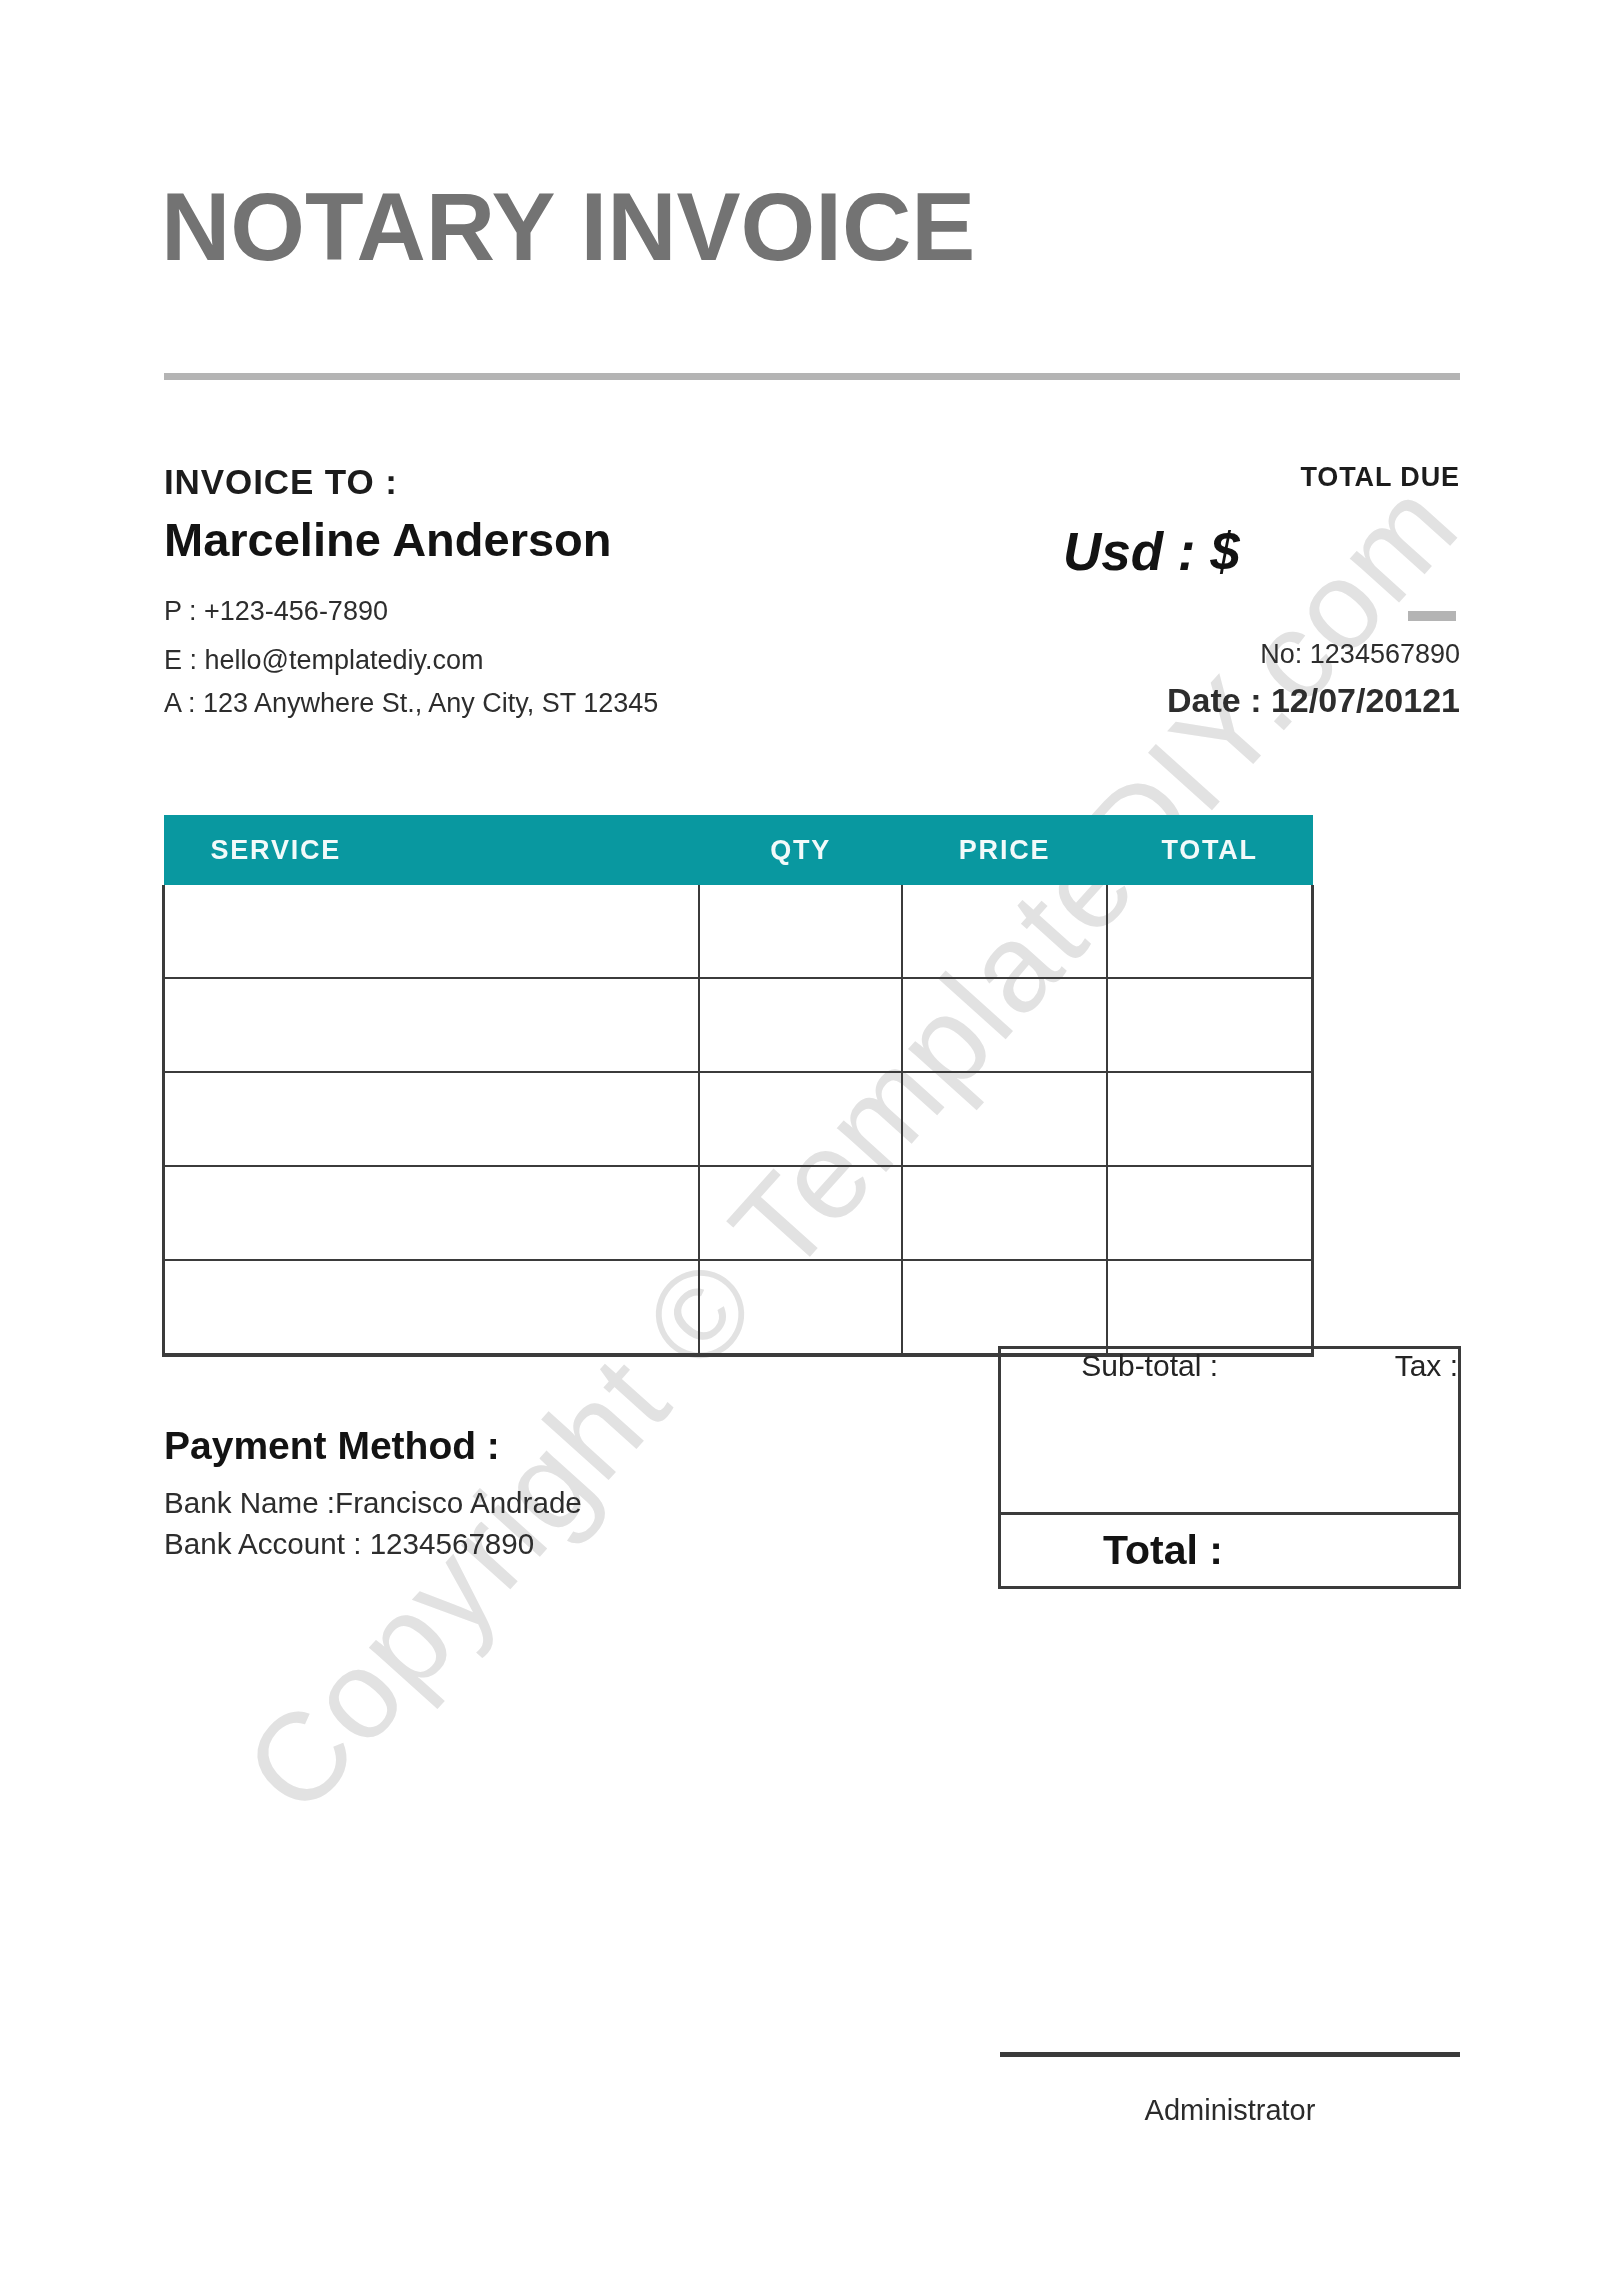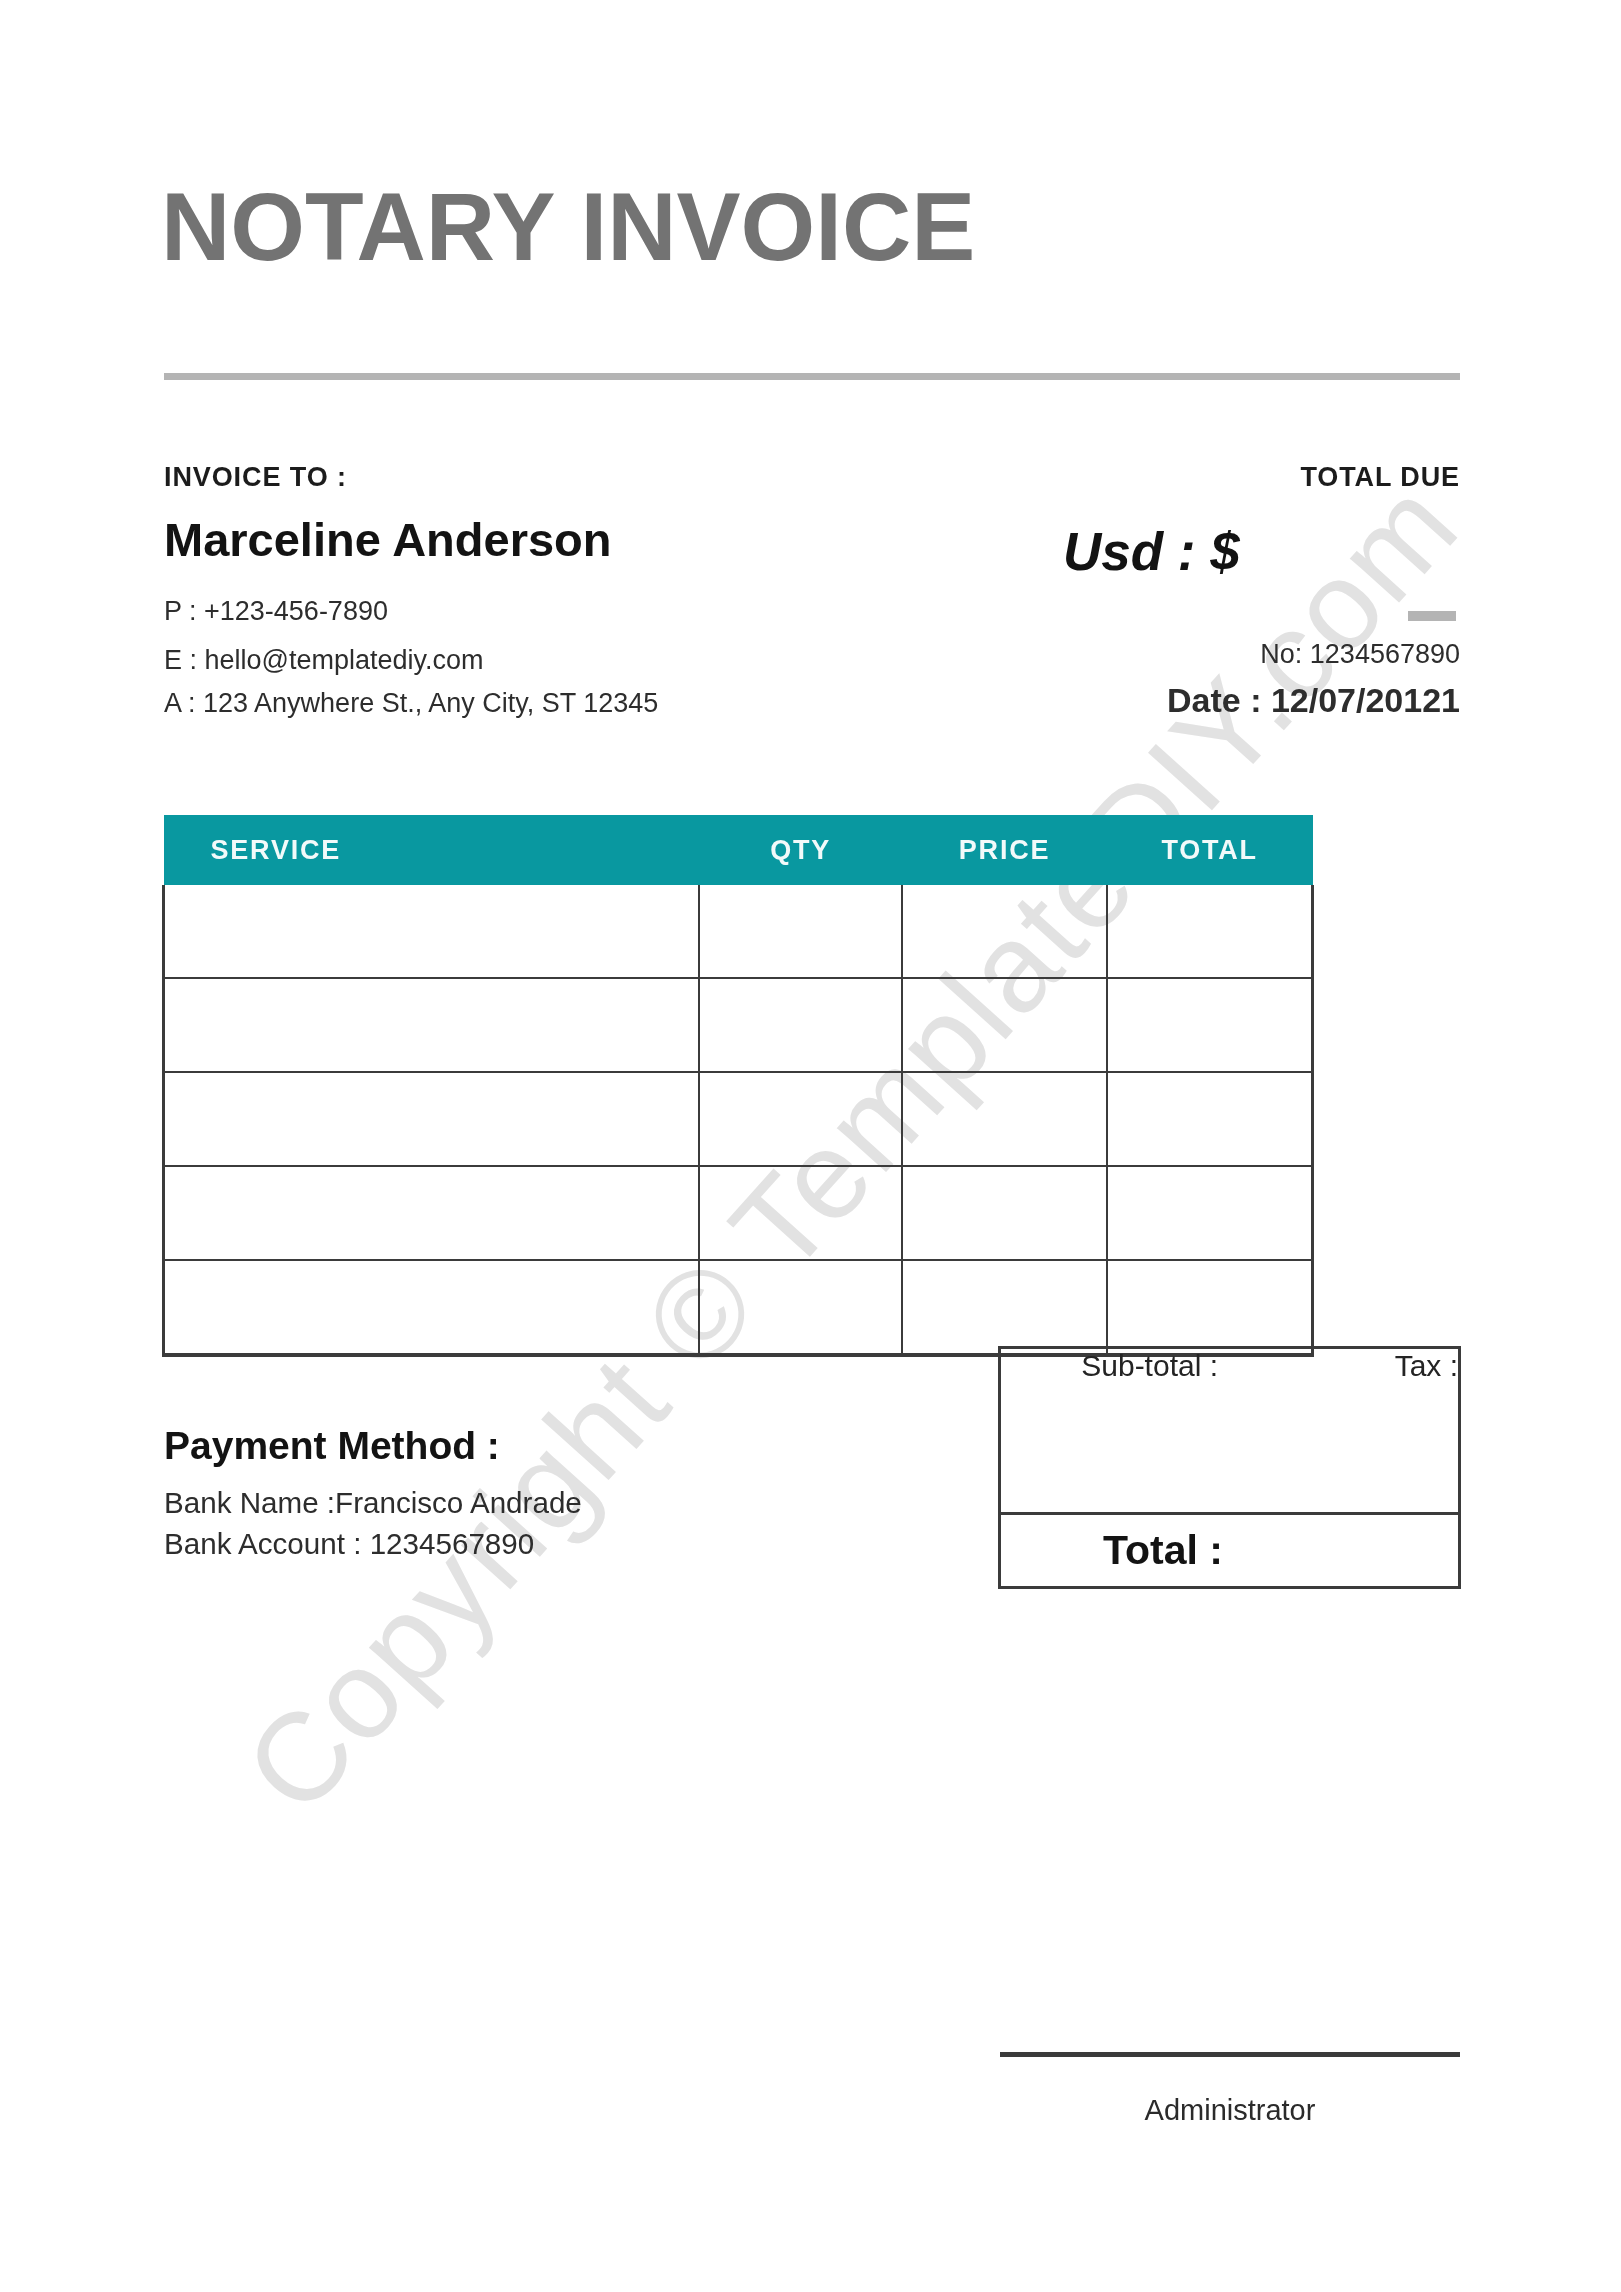--- a/index.html
+++ b/index.html
@@ -49,21 +49,21 @@
     width: 1296px;
     height: 7.2px;
     background: #b4b4b4;
   }
 
   
   .invoice-to-label {
     position: absolute;
     left: 164px;
     top: 462px;
-    font-size: 27px;
+    font-size: 35px;
     font-weight: 700;
     letter-spacing: 0.9px;
     color: #1c1c1c;
   }
   .total-due-label {
     position: absolute;
     right: 161px;
     top: 462px;
     font-size: 27px;
     font-weight: 700;

